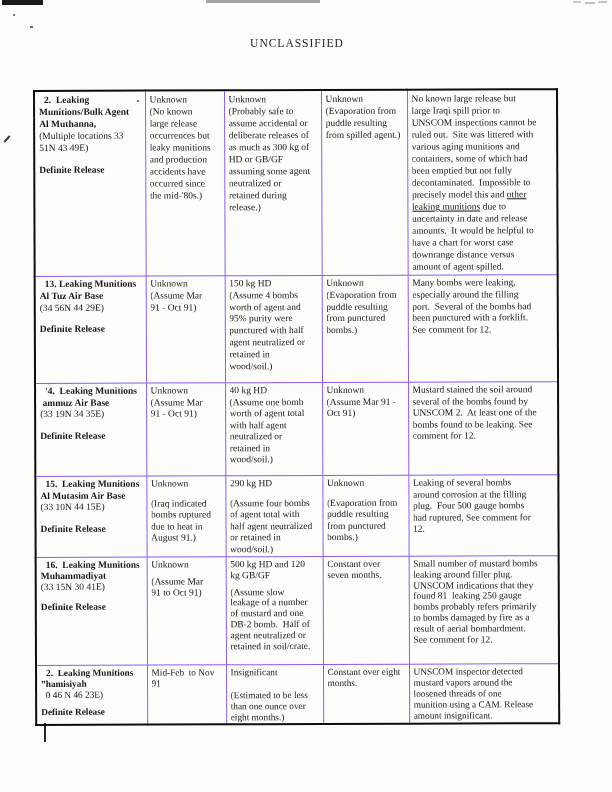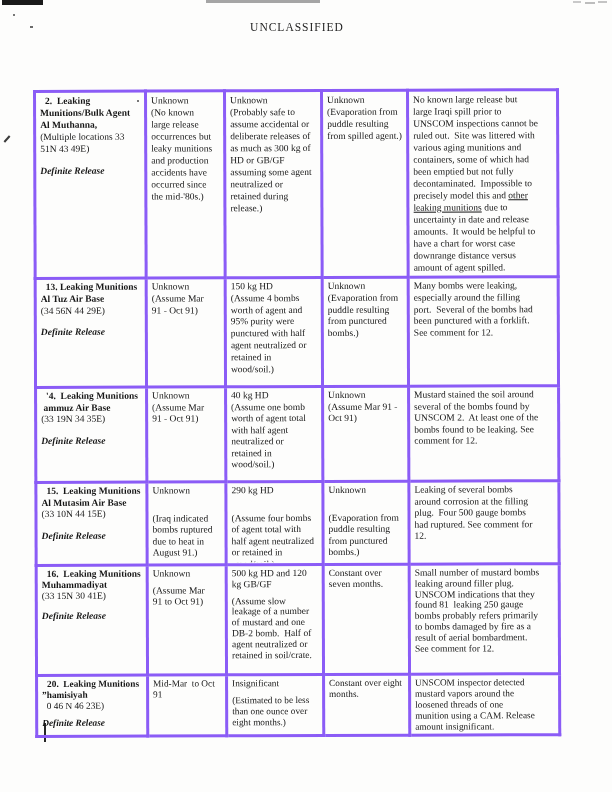--- a/index.html
+++ b/index.html
@@ -2,52 +2,52 @@
 <html><head>
 <meta charset="utf-8">
 <style>
   html,body{margin:0;padding:0;}
   body{
     width:612px;height:792px;position:relative;background:#fdfdfc;
     font-family:"Liberation Serif", serif;color:#161616;
     overflow:hidden;
   }
   .classification{
-    position:absolute;top:21px;left:0;width:594px;text-align:center;
+    position:absolute;top:37px;left:0;width:594px;text-align:center;
     font-size:11.5px;letter-spacing:1px;color:#1d1d1d;
   }
   table.doc{
     position:absolute;left:33px;top:90px;
     border-collapse:collapse;table-layout:fixed;
     width:523px;
     border:2px solid #0e0e0e;
     font-size:9.5px;
     transform:rotate(-0.2deg);
     transform-origin:left top;
   }
   td{
-    border:3px solid #8b5cf6;
+    border:1px solid #8b5cf6;
     vertical-align:top;
     padding:2px 3px 1px 4px;
   }
   .cw{overflow:hidden;}
   .pre{white-space:pre-wrap;}
   tr.r1{line-height:12px}   tr.r1 .cw{height:181px}
   tr.r2{line-height:11.8px} tr.r2 .cw{height:103px}
   tr.r3{line-height:11.5px} tr.r3 .cw{height:89px}
   tr.r4{line-height:11.5px} tr.r4 .cw{height:77px}
   tr.r5{line-height:10.8px} tr.r5 .cw{height:104px}
   tr.r6{line-height:11px;font-size:9.3px} tr.r6 .cw{height:55px}
   .site-name{font-weight:bold;text-indent:5px;}
-  .site-status{font-weight:bold;font-style:italic;margin-top:10px;}
+  .site-status{font-weight:bold;margin-top:10px;}
   tr.r6 .site-status{margin-top:6px;}
   .note{}
-  tr.r4 .note{margin-top:16px;font-family:Liberation Serif, serif;}
+  tr.r4 .note{margin-top:8px;font-family:Liberation Serif, serif;}
   tr.r5 .note{margin-top:6px;}
-  tr.r6 .note{margin-top:6px;}
+  tr.r6 .note{margin-top:12px;}
   .it{}
   .ul{text-decoration:underline;}
   
   .art{position:absolute;}
   .redact{left:2px;top:0;width:41px;height:4.5px;background:#1a1a1a;}
   .graybar{left:206px;top:0;width:114px;height:2.5px;background:#8f8f8f;opacity:.8;}
   .dash1{left:573px;top:1px;width:8px;height:1.5px;background:#c9c9c9;}
   .dash2{left:585px;top:2px;width:10px;height:1.5px;background:#bdbdbd;}
   .dash3{left:598px;top:1px;width:9px;height:1.5px;background:#c4c4c4;}
   .dot1{left:13px;top:14px;width:2px;height:2px;background:#4a4a4a;border-radius:50%;}
@@ -325,29 +325,29 @@
 bombs probably refers primarily
 to bombs damaged by fire as a
 result of aerial bombardment.
 </span><span class="it">See comment for 12.</span></div>
         </td>
   </tr>
 
   <tr class="r6">
     <td>
           <div class="cw">
-      <div class="site-name pre">20.  Leaking Munitions
+      <div class="site-name pre">2.  Leaking Munitions
 ”hamisiyah</div>
       <div class="site-loc pre">&nbsp;&nbsp;0 46 N 46 23E)</div>
       <div class="site-status">Definite Release</div>
     </div>
         </td>
     <td>
           <div class="cw">
-      <div class="val pre">Mid-Mar  to Oct
+      <div class="val pre">Mid-Feb  to Nov
 91</div>
     </div>
         </td>
     <td>
           <div class="cw">
       <div class="val pre">Insignificant</div>
       <div class="note pre">(Estimated to be less
 than one ounce over
 eight months.)</div>
     </div>

